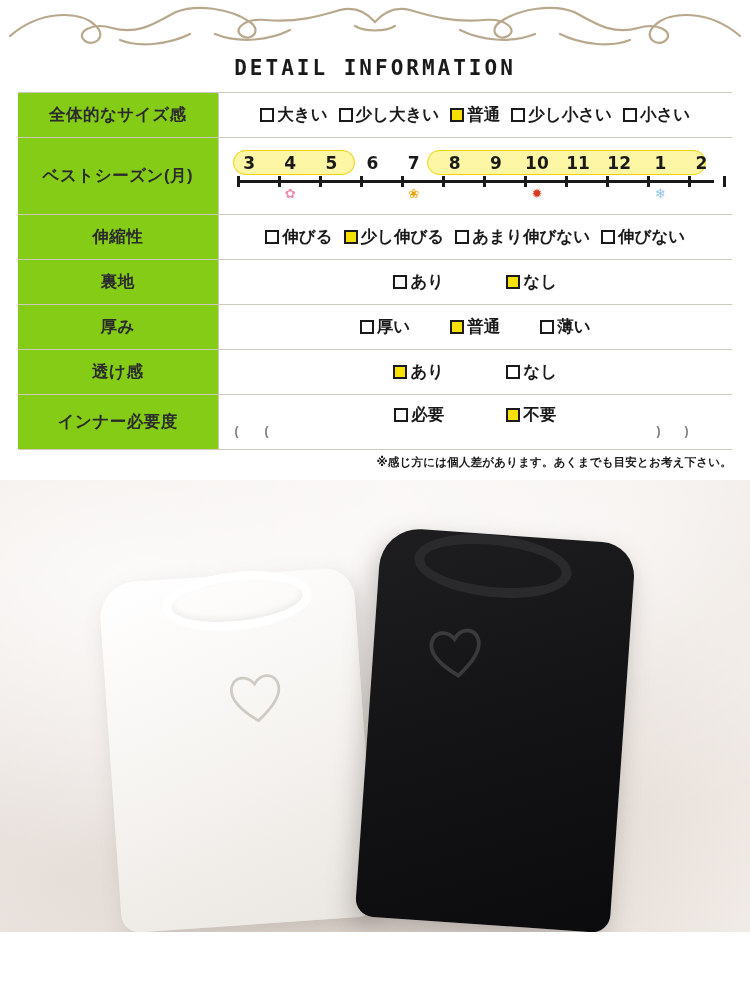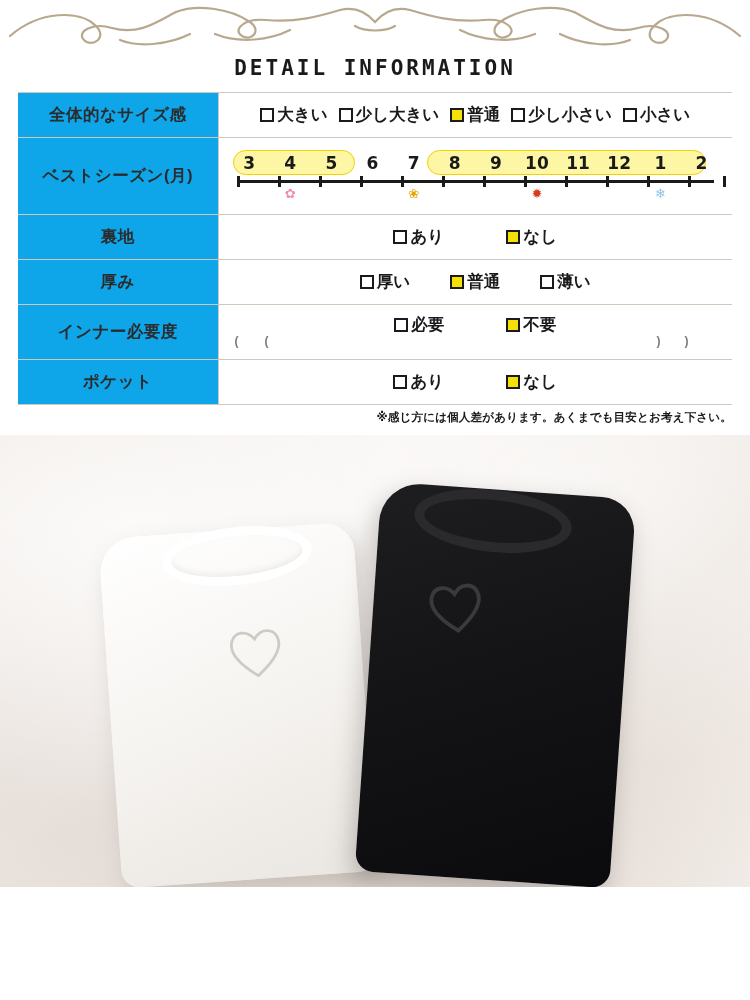--- a/index.html
+++ b/index.html
@@ -38,21 +38,21 @@
     margin: 0 auto;
     border-collapse: collapse;
     table-layout: fixed;
   }
   .detail-table tr { border-bottom: 1px solid #cfc9bd; }
   .detail-table tr:first-child { border-top: 1px solid #cfc9bd; }
   .detail-table td { padding: 0; vertical-align: middle; }
 
   td.label {
     width: 200px;
-    background: #0ea5e9;
+    background: #84cc16;
     text-align: center;
     font-size: 16.5px;
     font-weight: bold;
     color: #2b2b2b;
     padding: 11px 4px;
     border-right: 1px solid #cfc9bd;
     letter-spacing: 0.5px;
   }
   td.value {
     padding: 9px 8px;
@@ -331,20 +331,43 @@
             <span class="ic maple">✹</span>
             <span class="ic"></span>
             <span class="ic"></span>
             <span class="ic snow">❄</span>
             <span class="ic"></span>
           </div>
         </div>
       </td>
     </tr>
 
+    <tr>
+      <td class="label">伸縮性</td>
+      <td class="value">
+        <div class="opts center">
+          <span class="opt">
+              <i class="box"></i>
+              <span class="txt">伸びる</span>
+            </span>
+          <span class="opt sel">
+              <i class="box"></i>
+              <span class="txt">少し伸びる</span>
+            </span>
+          <span class="opt">
+              <i class="box"></i>
+              <span class="txt">あまり伸びない</span>
+            </span>
+          <span class="opt">
+              <i class="box"></i>
+              <span class="txt">伸びない</span>
+            </span>
+        </div>
+      </td>
+    </tr>
 
     <tr>
       <td class="label">裏地</td>
       <td class="value">
         <div class="opts center mid-gap">
           <span class="opt">
               <i class="box"></i>
               <span class="txt">あり</span>
             </span>
           <span class="opt sel">
@@ -368,20 +391,35 @@
               <span class="txt">普通</span>
             </span>
           <span class="opt">
               <i class="box"></i>
               <span class="txt">薄い</span>
             </span>
         </div>
       </td>
     </tr>
 
+    <tr>
+      <td class="label">透け感</td>
+      <td class="value">
+        <div class="opts center mid-gap">
+          <span class="opt sel">
+              <i class="box"></i>
+              <span class="txt">あり</span>
+            </span>
+          <span class="opt">
+              <i class="box"></i>
+              <span class="txt">なし</span>
+            </span>
+        </div>
+      </td>
+    </tr>
 
     <tr>
       <td class="label">インナー必要度</td>
       <td class="value">
         <div class="opts center mid-gap">
           <span class="opt">
               <i class="box"></i>
               <span class="txt">必要</span>
             </span>
           <span class="opt sel">
@@ -391,35 +429,20 @@
         </div>
         <div class="paren-row">
           <span style="left:8px">(</span>
           <span style="left:38px">(</span>
           <span style="left:430px">)</span>
           <span style="left:458px">)</span>
         </div>
       </td>
     </tr>
 
-    <tr>
-      <td class="label">ポケット</td>
-      <td class="value">
-        <div class="opts center mid-gap">
-          <span class="opt">
-              <i class="box"></i>
-              <span class="txt">あり</span>
-            </span>
-          <span class="opt sel">
-              <i class="box"></i>
-              <span class="txt">なし</span>
-            </span>
-        </div>
-      </td>
-    </tr>
   </tbody>
 </table>
 
 <div class="note">※感じ方には個人差があります。あくまでも目安とお考え下さい。</div>
 
 <div class="photo">
   <div class="marble"></div>
 
   <div class="shirt shirt-white"></div>
   <div class="collar collar-white"></div>

